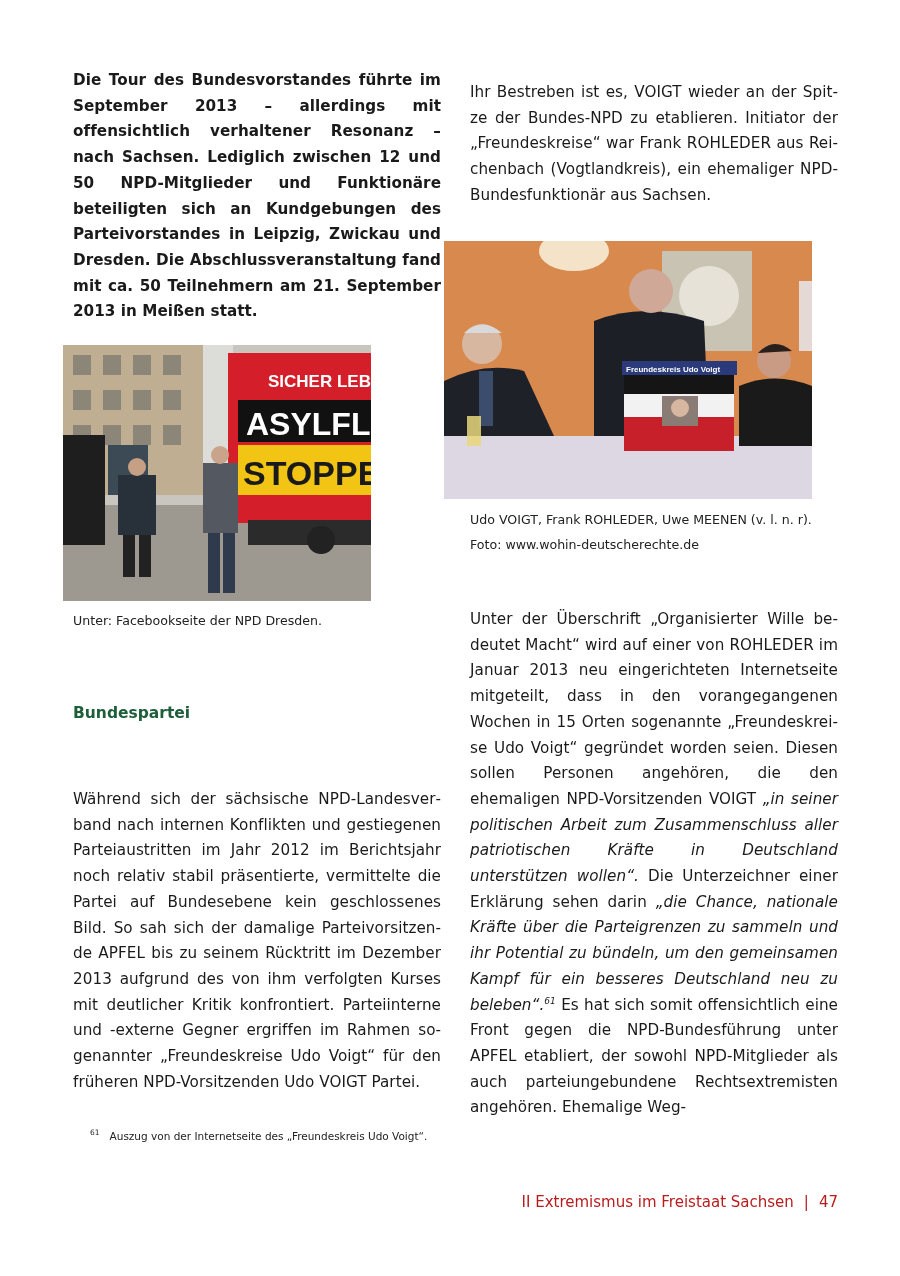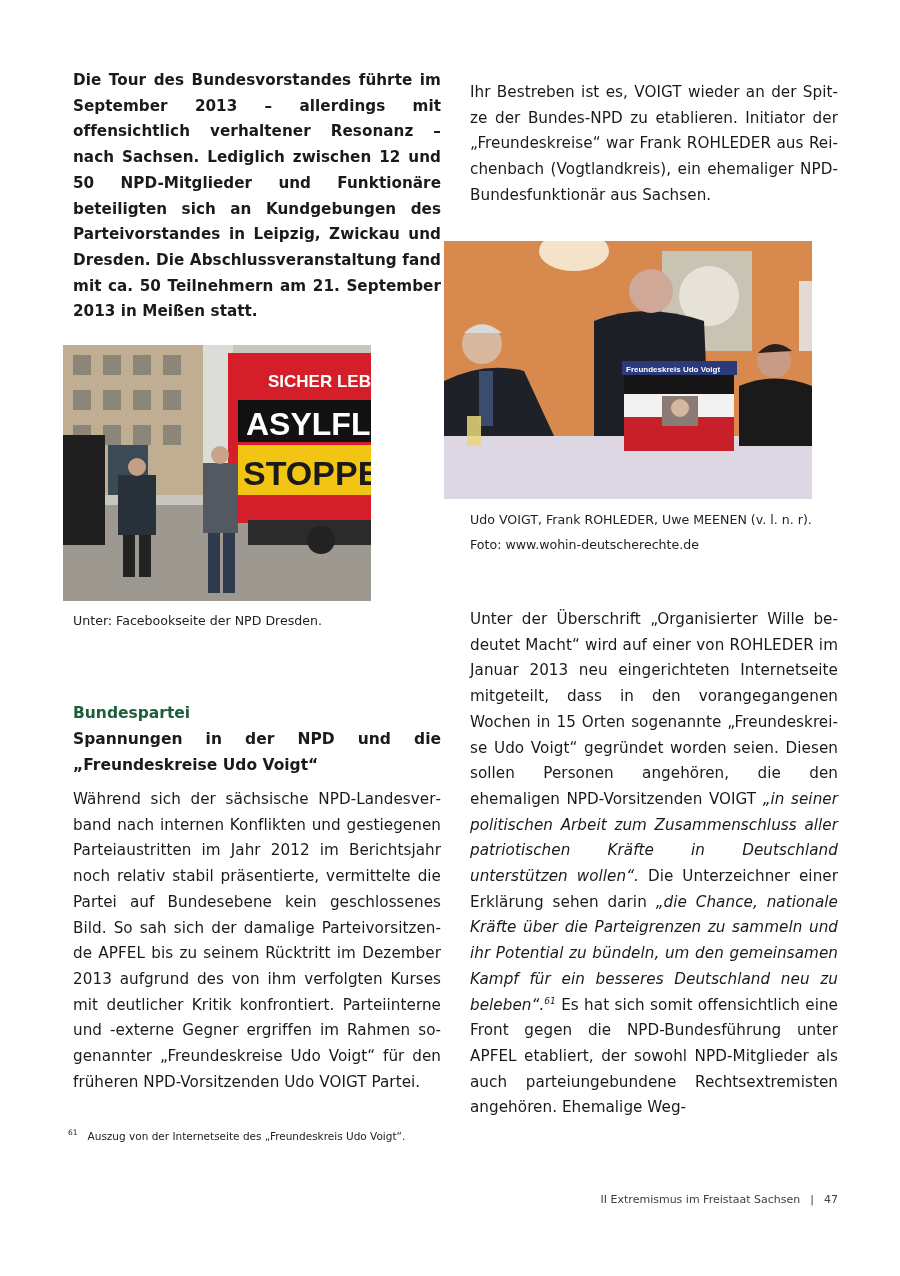--- a/index.html
+++ b/index.html
@@ -9,23 +9,23 @@
   .left { left:73px; }
   .right { left:470px; }
   p.body { margin:0; font-size:15.2px; line-height:25.7px; text-align:justify;
            hyphens:manual; letter-spacing:0.05px; }
   p.body i { }
   sup { font-size:9px; line-height:0; vertical-align:super; font-style:italic; }
   .photo { position:absolute; overflow:hidden; }
   .caption { font-size:12.6px; line-height:25px; color:#222; margin:0; }
   .kicker { font-size:15.5px; font-weight:bold; color:#1e5e3a; margin:0; line-height:26px; }
   .headline { font-size:15.5px; font-weight:bold; margin:0; line-height:26px; text-align:justify; }
-  .footnote { position:absolute; left:68px; top:1128px; font-size:10.5px; color:#222; }
+  .footnote { position:absolute; left:90px; top:1128px; font-size:10.5px; color:#222; }
   .footnote .num { font-size:7.5px; vertical-align:super; margin-right:10px; }
-  .pagefoot { position:absolute; right:62px; top:1193px; font-size:11px; color:#404040; }
+  .pagefoot { position:absolute; right:62px; top:1193px; font-size:15px; color:#b91c1c; }
   .pagefoot .sep { margin:0 10px; }
 </style>
 </head>
 <body>
 
 <div class="col left" style="top:68px;font-weight:bold;">
   <p class="body">Die Tour des Bundesvorstandes führte im Sep­tember 2013 – allerdings mit offensichtlich verhaltener Resonanz – nach Sachsen. Ledig­lich zwischen 12 und 50 NPD-Mitglieder und Funktionäre beteiligten sich an Kundgebungen des Parteivorstandes in Leipzig, Zwickau und Dresden. Die Abschlussveranstaltung fand mit ca. 50 Teilnehmern am 21. September 2013 in Meißen statt.</p>
 </div>
 
 <div class="photo" style="left:63px; top:345px; width:308px; height:256px;">
@@ -69,21 +69,20 @@
     <rect x="340" y="120" width="26" height="120" fill="#3a3530"></rect>
   </svg>
 </div>
 
 <div class="col left" style="top:608px;">
   <p class="caption">Unter: Facebookseite der NPD Dresden.</p>
 </div>
 
 <div class="col left" style="top:700px;">
   <p class="kicker">Bundespartei</p>
-  <p class="headline">Spannungen in der NPD und die „Freundes­kreise Udo Voigt“</p>
 </div>
 
 <div class="col left" style="top:787px;">
   <p class="body">Während sich der sächsische NPD-Landesver­band nach internen Konflikten und gestiege­nen Parteiaustritten im Jahr 2012 im Berichts­jahr noch relativ stabil präsentierte, vermittelte die Partei auf Bundesebene kein geschlossenes Bild. So sah sich der damalige Parteivorsitzen­de APFEL bis zu seinem Rücktritt im Dezember 2013 aufgrund des von ihm verfolgten Kurses mit deutlicher Kritik konfrontiert. Parteiinterne und -externe Gegner ergriffen im Rahmen so­genannter „Freundeskreise Udo Voigt“ für den früheren NPD-Vorsitzenden Udo VOIGT Partei.</p>
 </div>
 
 <div class="col right" style="top:80px;">
   <p class="body">Ihr Bestreben ist es, VOIGT wieder an der Spit­ze der Bundes-NPD zu etablieren. Initiator der „Freundeskreise“ war Frank ROHLEDER aus Rei­chenbach (Vogtlandkreis), ein ehemaliger NPD-Bundesfunktionär aus Sachsen.</p>
 </div>
 

